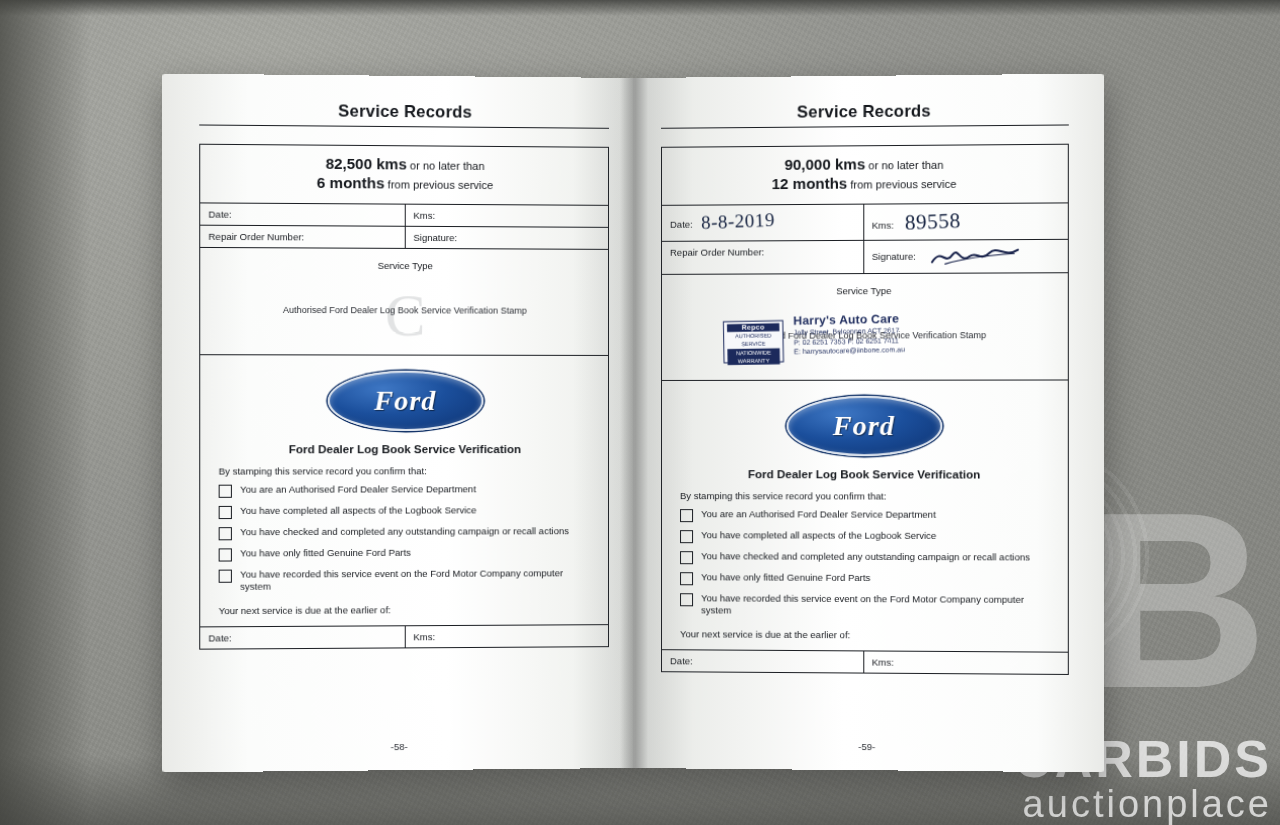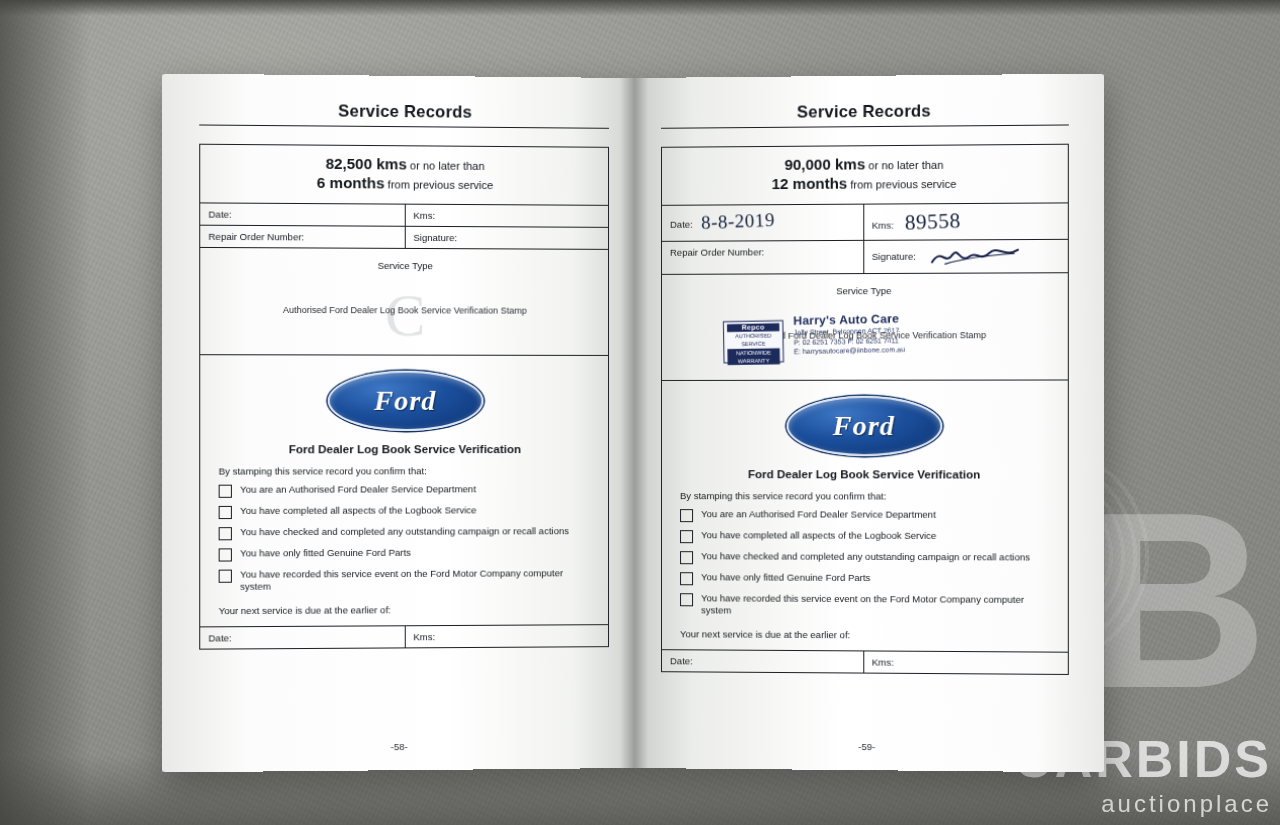--- a/index.html
+++ b/index.html
@@ -67,21 +67,21 @@
     letter-spacing: -6px;
   }
   .wm-main {
     font-size: 52px;
     font-weight: bold;
     letter-spacing: 3px;
     color: rgba(255,255,255,0.72);
     line-height: 56px;
   }
   .wm-sub {
-    font-size: 24px;
+    font-size: 38px;
     letter-spacing: 3px;
     color: rgba(255,255,255,0.72);
     line-height: 34px;
   }
   .wm-swirl {
     position:absolute;
     right: 120px; bottom: 150px;
     width: 230px; height: 230px;
     border-radius: 50%;
     background:

